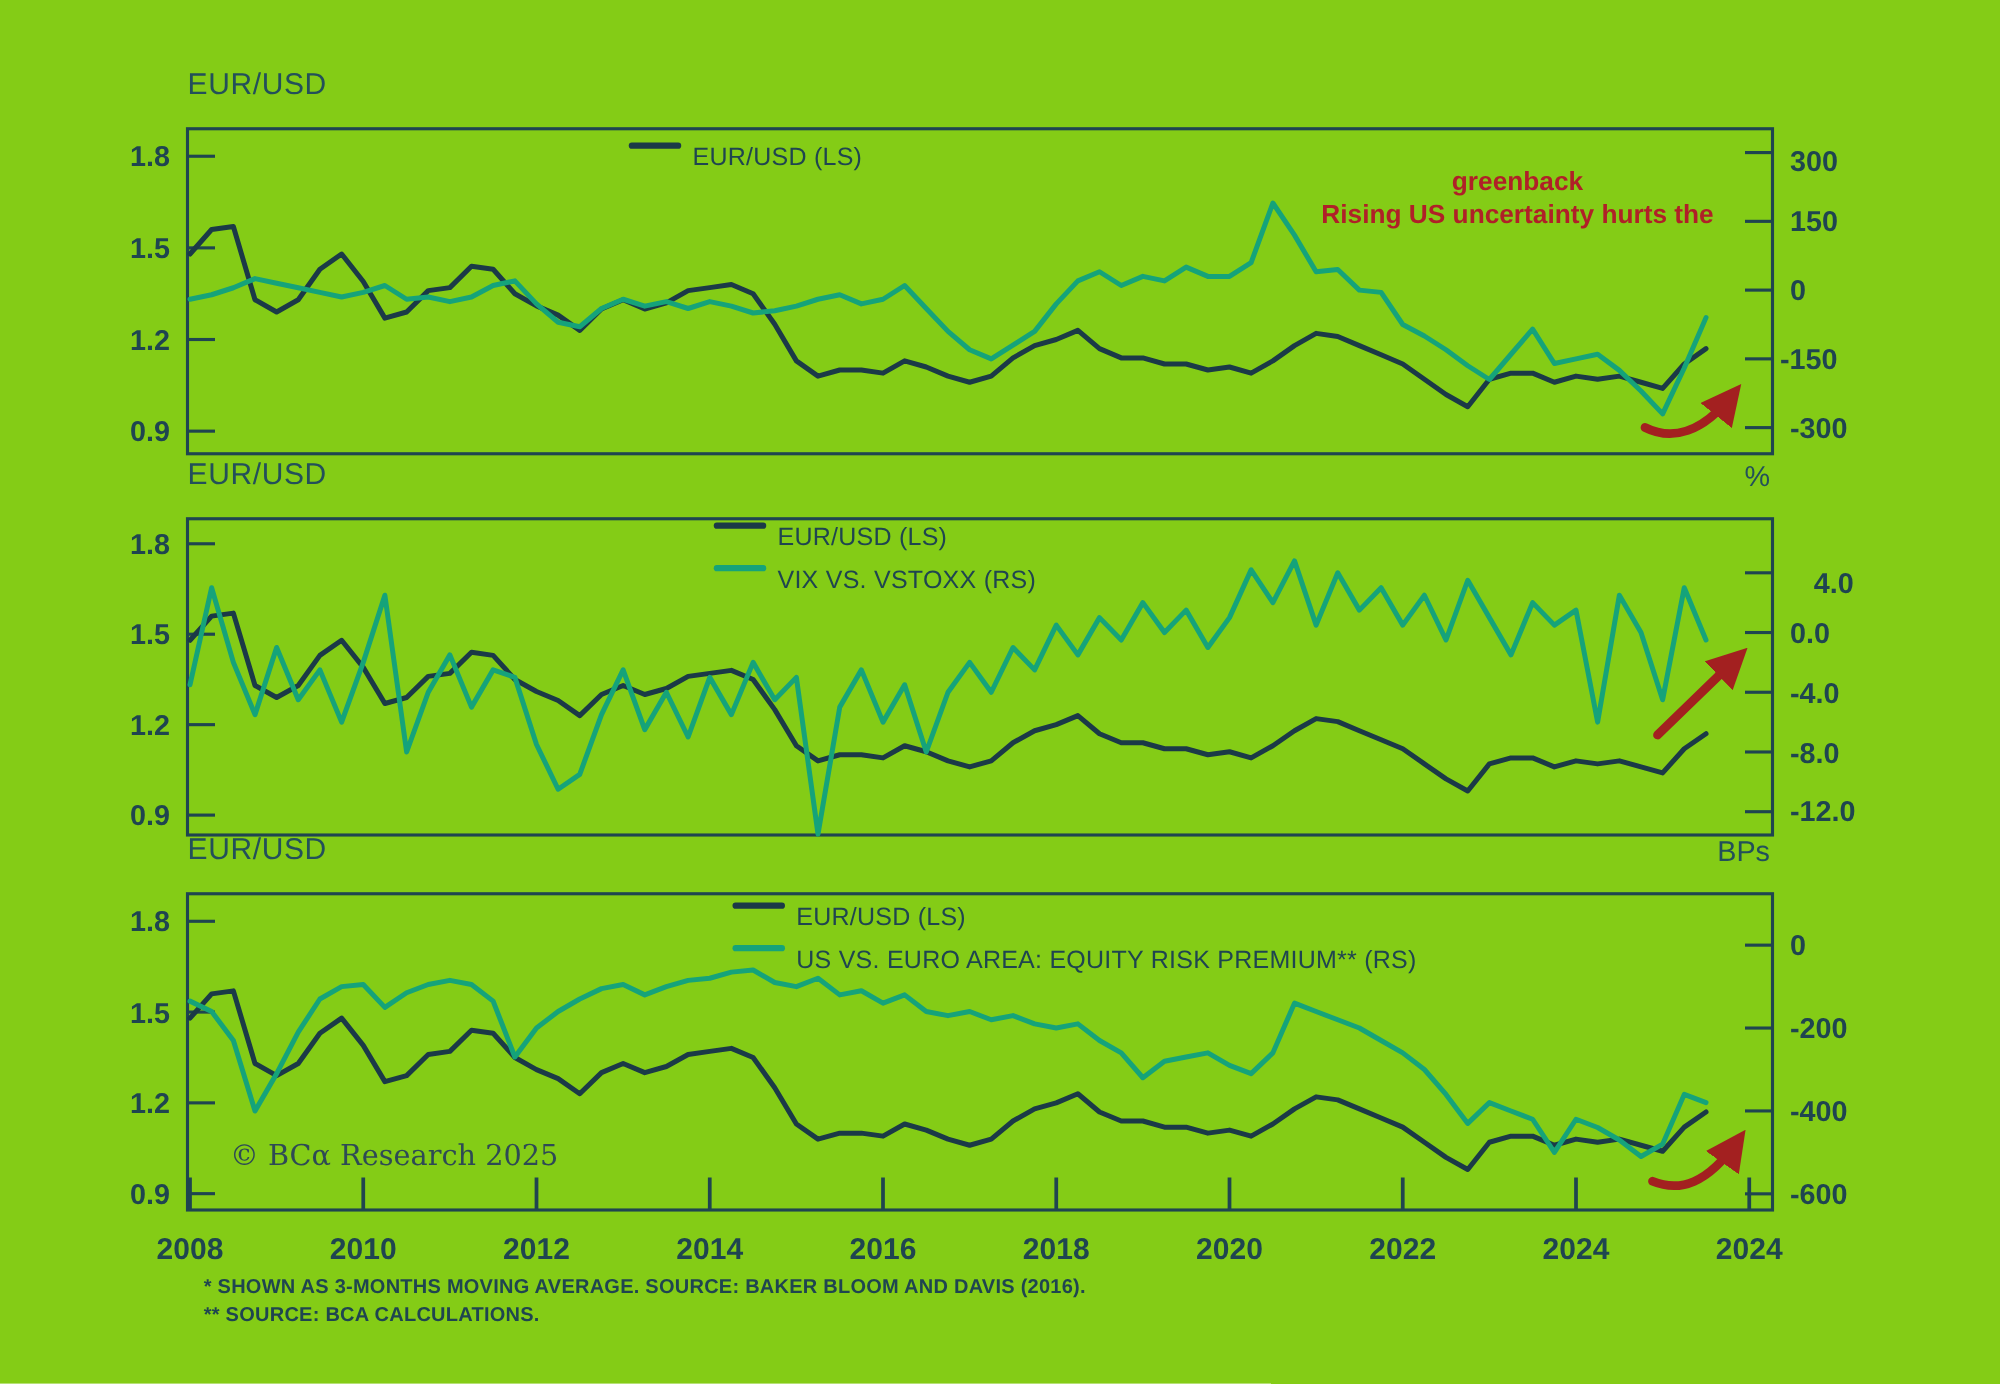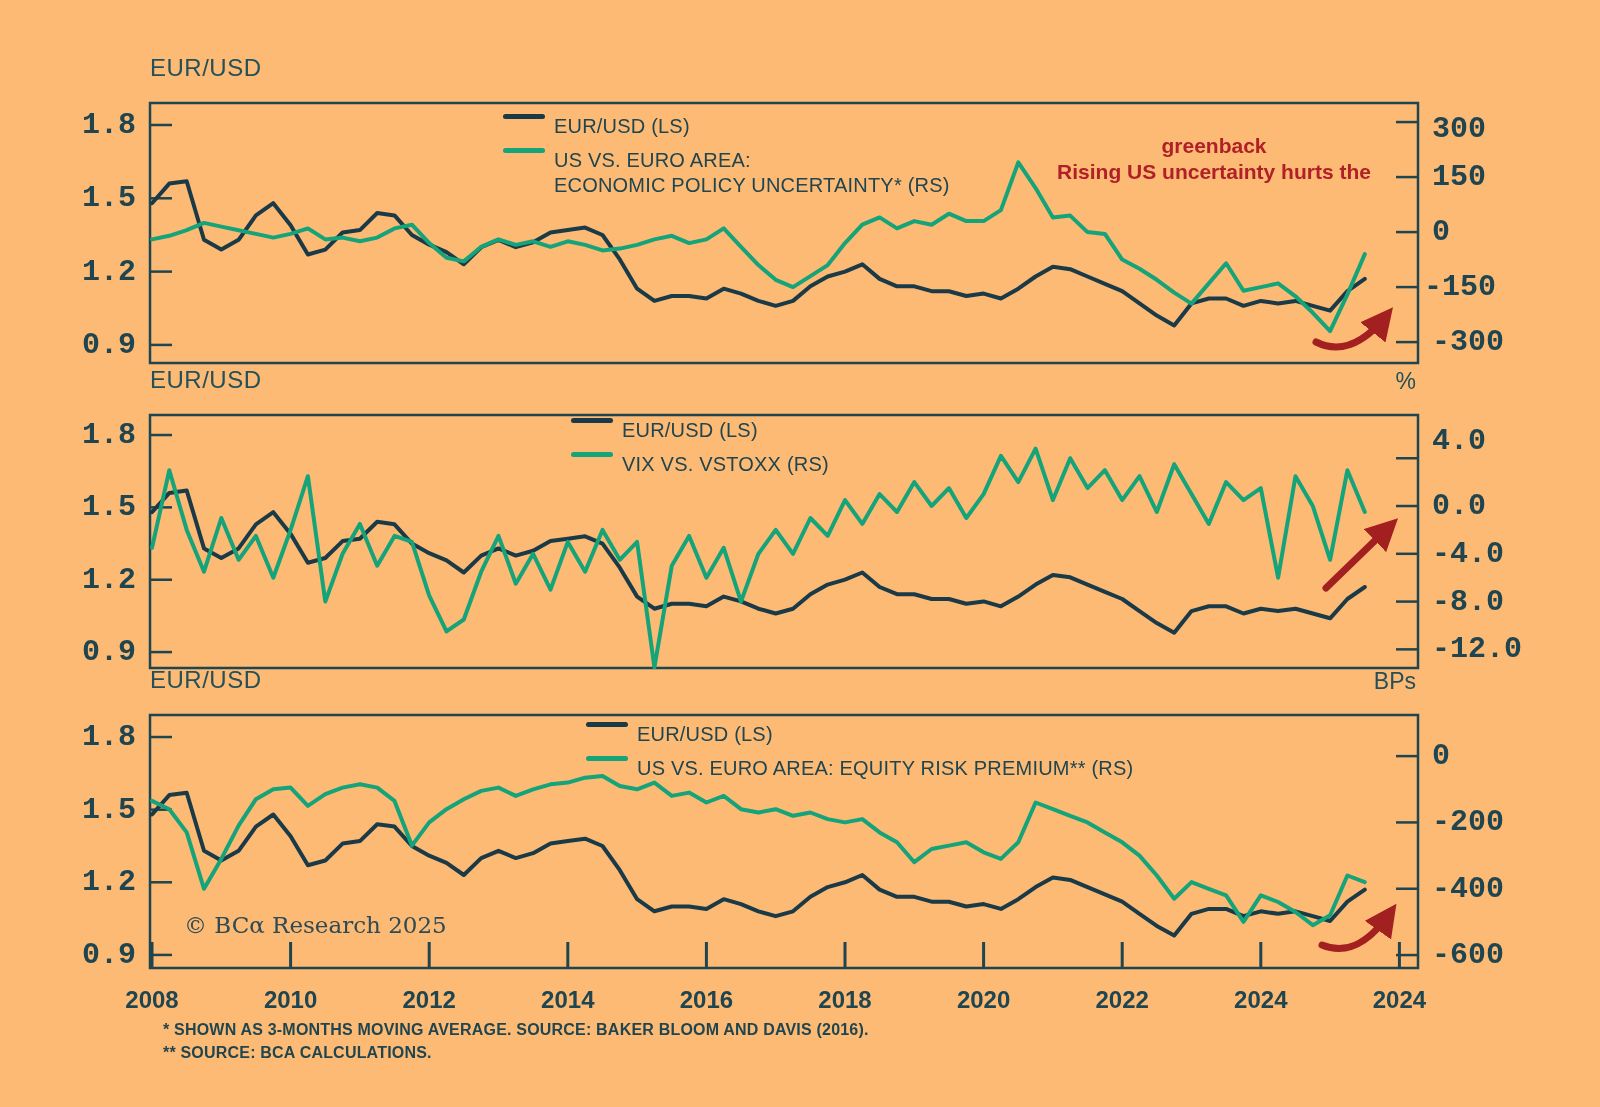--- a/index.html
+++ b/index.html
@@ -1,21 +1,21 @@
 <!DOCTYPE html>
 <html><head>
 <meta charset="utf-8">
 <style>
   html,body{margin:0;padding:0;background:#fff;}
-  #fig{position:relative;width:1600px;height:1107px;background:#fdba74;overflow:hidden;
+  #fig{position:relative;width:1600px;height:1107px;background:#84cc16;overflow:hidden;
        font-family:"Liberation Sans","DejaVu Sans",sans-serif;}
   #plot-svg{position:absolute;left:0;top:0;}
   .panel-title{position:absolute;font-size:24px;font-weight:500;letter-spacing:.5px;color:#23505a;}
   .axis-unit{position:absolute;font-size:23px;font-weight:500;color:#23505a;}
-  .ytick{position:absolute;width:70px;font-size:30px;font-weight:700;color:#1f4550;line-height:28px;font-family:Liberation Mono, monospace;}
+  .ytick{position:absolute;width:70px;font-size:23px;font-weight:700;color:#1f4550;line-height:28px;}
   .ytick.left{text-align:right;}
   .ytick.right{text-align:left;}
   .xtick{position:absolute;width:96px;text-align:center;font-size:24px;font-weight:700;color:#1f4550;}
   .legend{position:absolute;}
   .legend-item{display:flex;gap:9px;margin-bottom:9px;}
   .legend-swatch{width:42px;height:5px;border-radius:3px;flex:0 0 auto;}
   .legend-label{font-size:20px;color:#1f4550;line-height:25px;letter-spacing:.2px;white-space:pre-line;}
   .annotation{position:absolute;left:1018px;top:133px;width:392px;text-align:center;
               font-size:21px;font-weight:700;line-height:26px;color:#b02028;}
   .footnotes{position:absolute;left:163px;top:1018px;font-size:16px;font-weight:700;
@@ -112,31 +112,26 @@
     <div class="ytick right" style="left: 1432px; top: 115px;">300</div>
     <div class="ytick right" style="left: 1432px; top: 163.076px;">150</div>
     <div class="ytick right" style="left: 1432px; top: 218.083px;">0</div>
     <div class="ytick right" style="left: 1424px; top: 273.09px;">-150</div>
     <div class="ytick right" style="left: 1432px; top: 328.097px;">-300</div>
     <div class="legend" style="left: 503px; top: 114px;">
       <div class="legend-item">
         <span class="legend-swatch" style="background: rgb(27, 58, 71);"></span>
         <span class="legend-label">EUR/USD (LS)</span>
       </div>
-      <div class="legend-item">
-        <span class="legend-swatch" style="background: rgb(21, 163, 122);"></span>
-        <span class="legend-label">US VS. EURO AREA:
-ECONOMIC POLICY UNCERTAINTY* (RS)</span>
-      </div>
     </div>
     <div class="ytick left" style="left: 66px; top: 421.018px;">1.8</div>
     <div class="ytick left" style="left: 66px; top: 493.373px;">1.5</div>
     <div class="ytick left" style="left: 66px; top: 565.727px;">1.2</div>
     <div class="ytick left" style="left: 66px; top: 638.082px;">0.9</div>
-    <div class="ytick right" style="left: 1432px; top: 427px;">4.0</div>
+    <div class="ytick right" style="left: 1432px; top: 452px; text-align: center;">4.0</div>
     <div class="ytick right" style="left: 1432px; top: 492.023px;">0.0</div>
     <div class="ytick right" style="left: 1432px; top: 539.804px;">-4.0</div>
     <div class="ytick right" style="left: 1432px; top: 587.585px;">-8.0</div>
     <div class="ytick right" style="left: 1432px; top: 635.365px;">-12.0</div>
     <div class="legend" style="left: 571px; top: 418px;">
       <div class="legend-item">
         <span class="legend-swatch" style="background: rgb(27, 58, 71);"></span>
         <span class="legend-label">EUR/USD (LS)</span>
       </div>
       <div class="legend-item">

